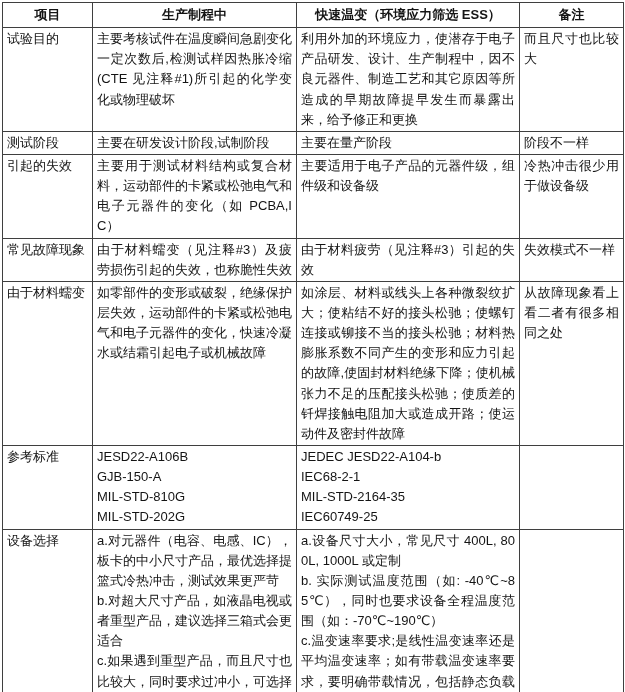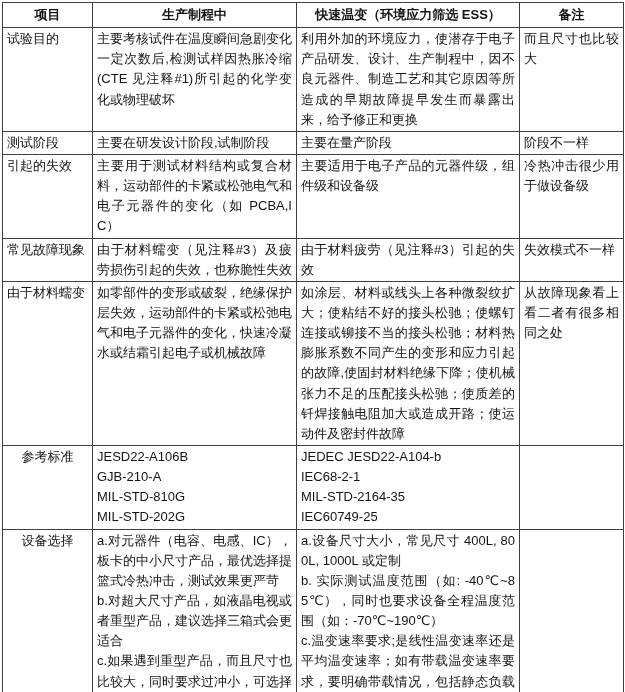--- a/index.html
+++ b/index.html
@@ -43,21 +43,21 @@
     padding: 2px;
   }
   td.item {
     text-align: center;
     vertical-align: middle;
     white-space: normal;
     word-break: normal;
     margin-top: 40px;
   }
   td.item.top-left {
-    text-align: center;
+    text-align: left;
     vertical-align: top;
   }
 </style>
 </head>
 <body>
 
 <div class="page">
   <table class="cmp">
     <colgroup>
       <col style="width:90px">
@@ -98,21 +98,21 @@
     </tr>
     <tr style="height:113px">
       <td class="item">由于材料蠕变</td>
       <td>如零部件的变形或破裂，绝缘保护层失效，运动部件的卡紧或松弛电气和电子元器件的变化，快速冷凝水或结霜引起电子或机械故障</td>
       <td>如涂层、材料或线头上各种微裂纹扩大；使粘结不好的接头松驰；使螺钉连接或铆接不当的接头松驰；材料热膨胀系数不同产生的变形和应力引起的故障,使固封材料绝缘下降；使机械张力不足的压配接头松驰；使质差的钎焊接触电阻加大或造成开路；使运动件及密封件故障</td>
       <td>从故障现象看上看二者有很多相同之处</td>
     </tr>
     <tr style="height:76px">
       <td class="item top-left">参考标准</td>
       <td>JESD22-A106B
-GJB-210-A
+GJB-150-A
 MIL-STD-810G
 MIL-STD-202G</td>
       <td>JEDEC JESD22-A104-b
 IEC68-2-1
 MIL-STD-2164-35
 IEC60749-25</td>
       <td></td>
     </tr>
     <tr style="height:193px">
       <td class="item top-left">设备选择</td>

